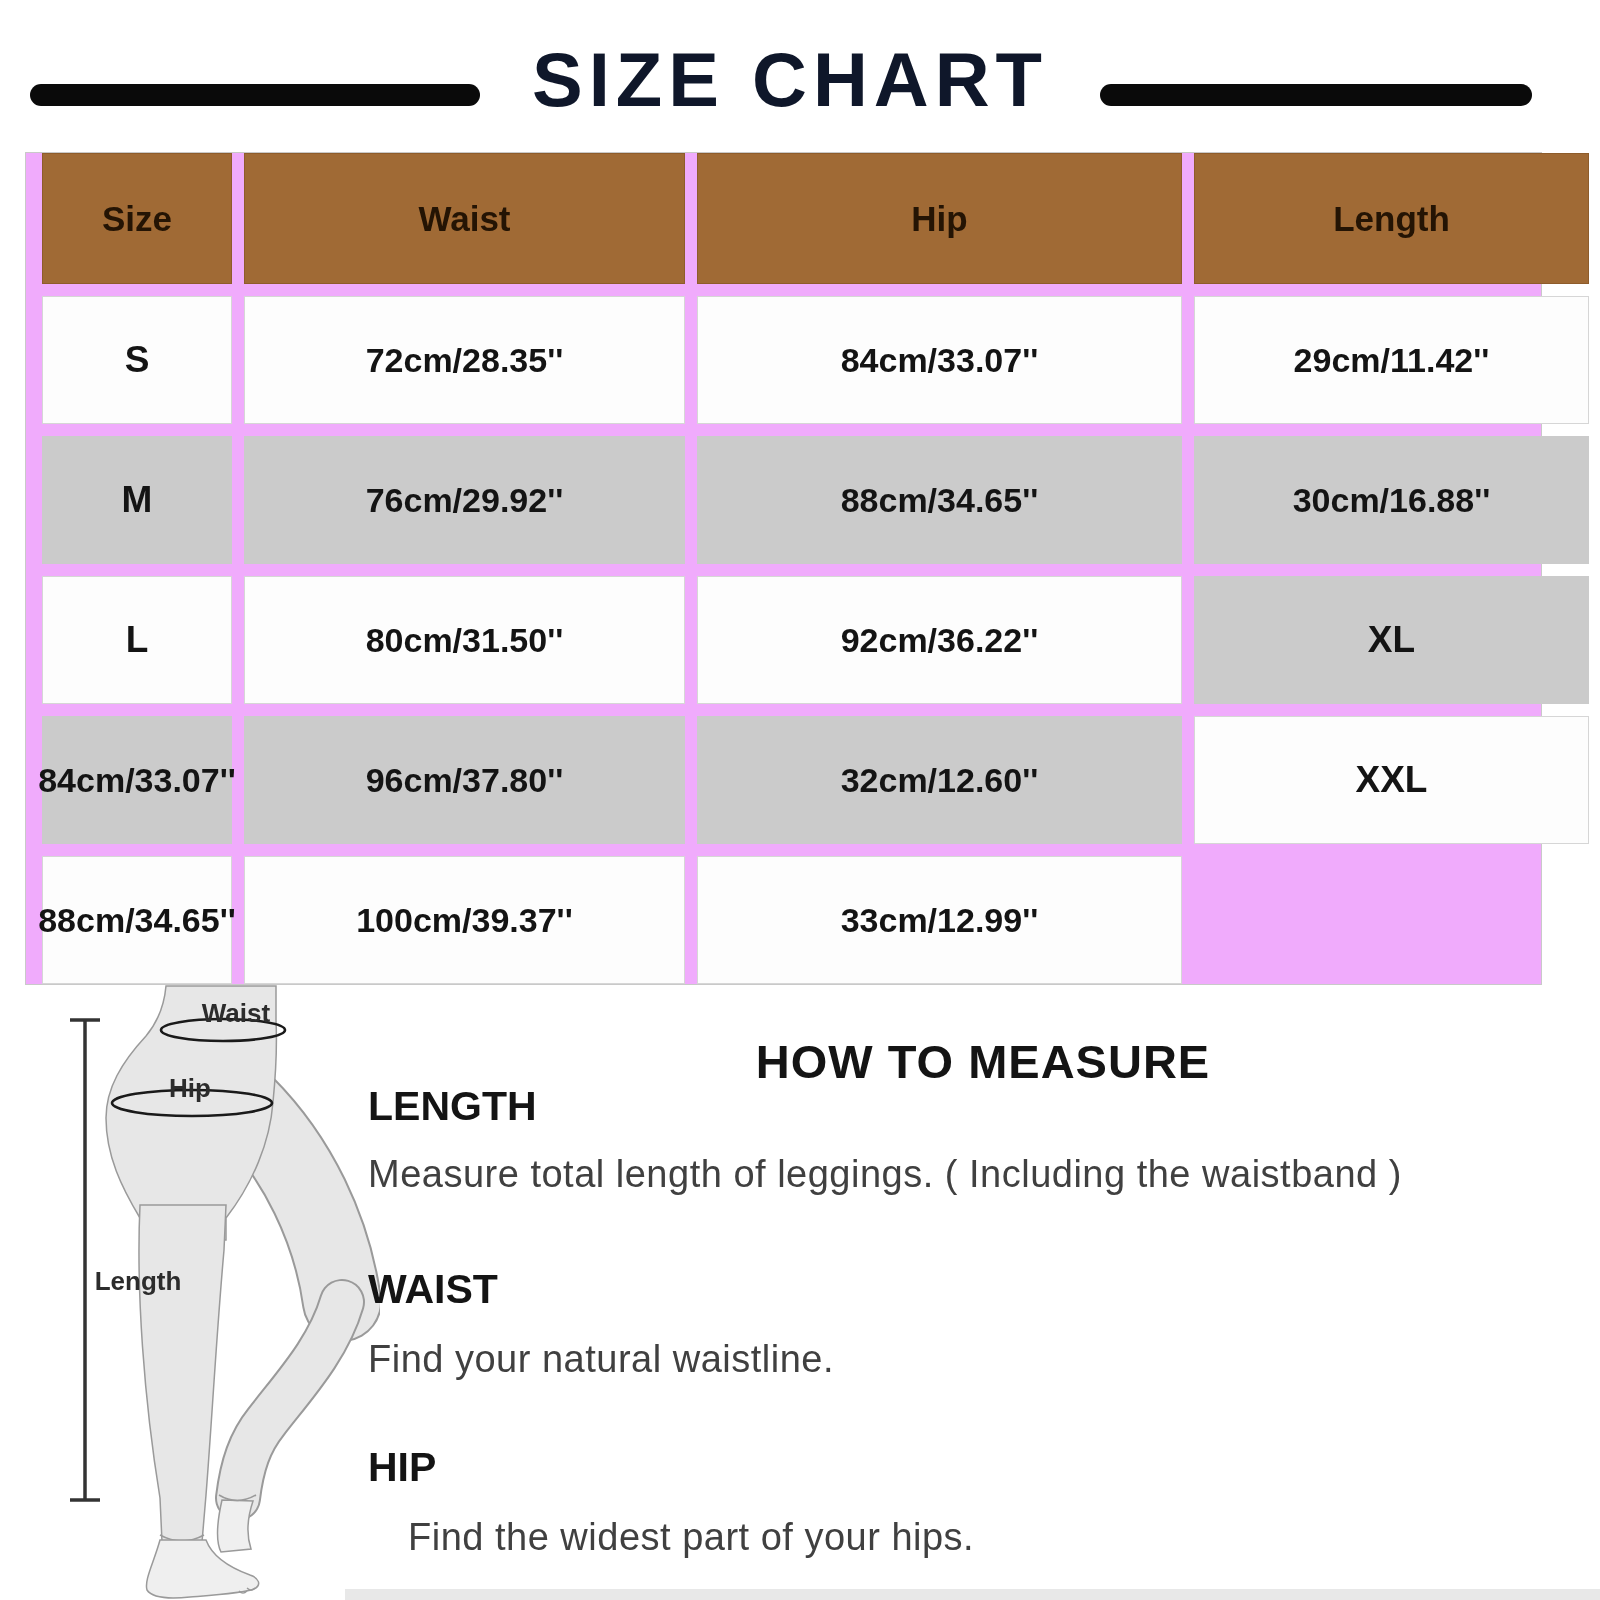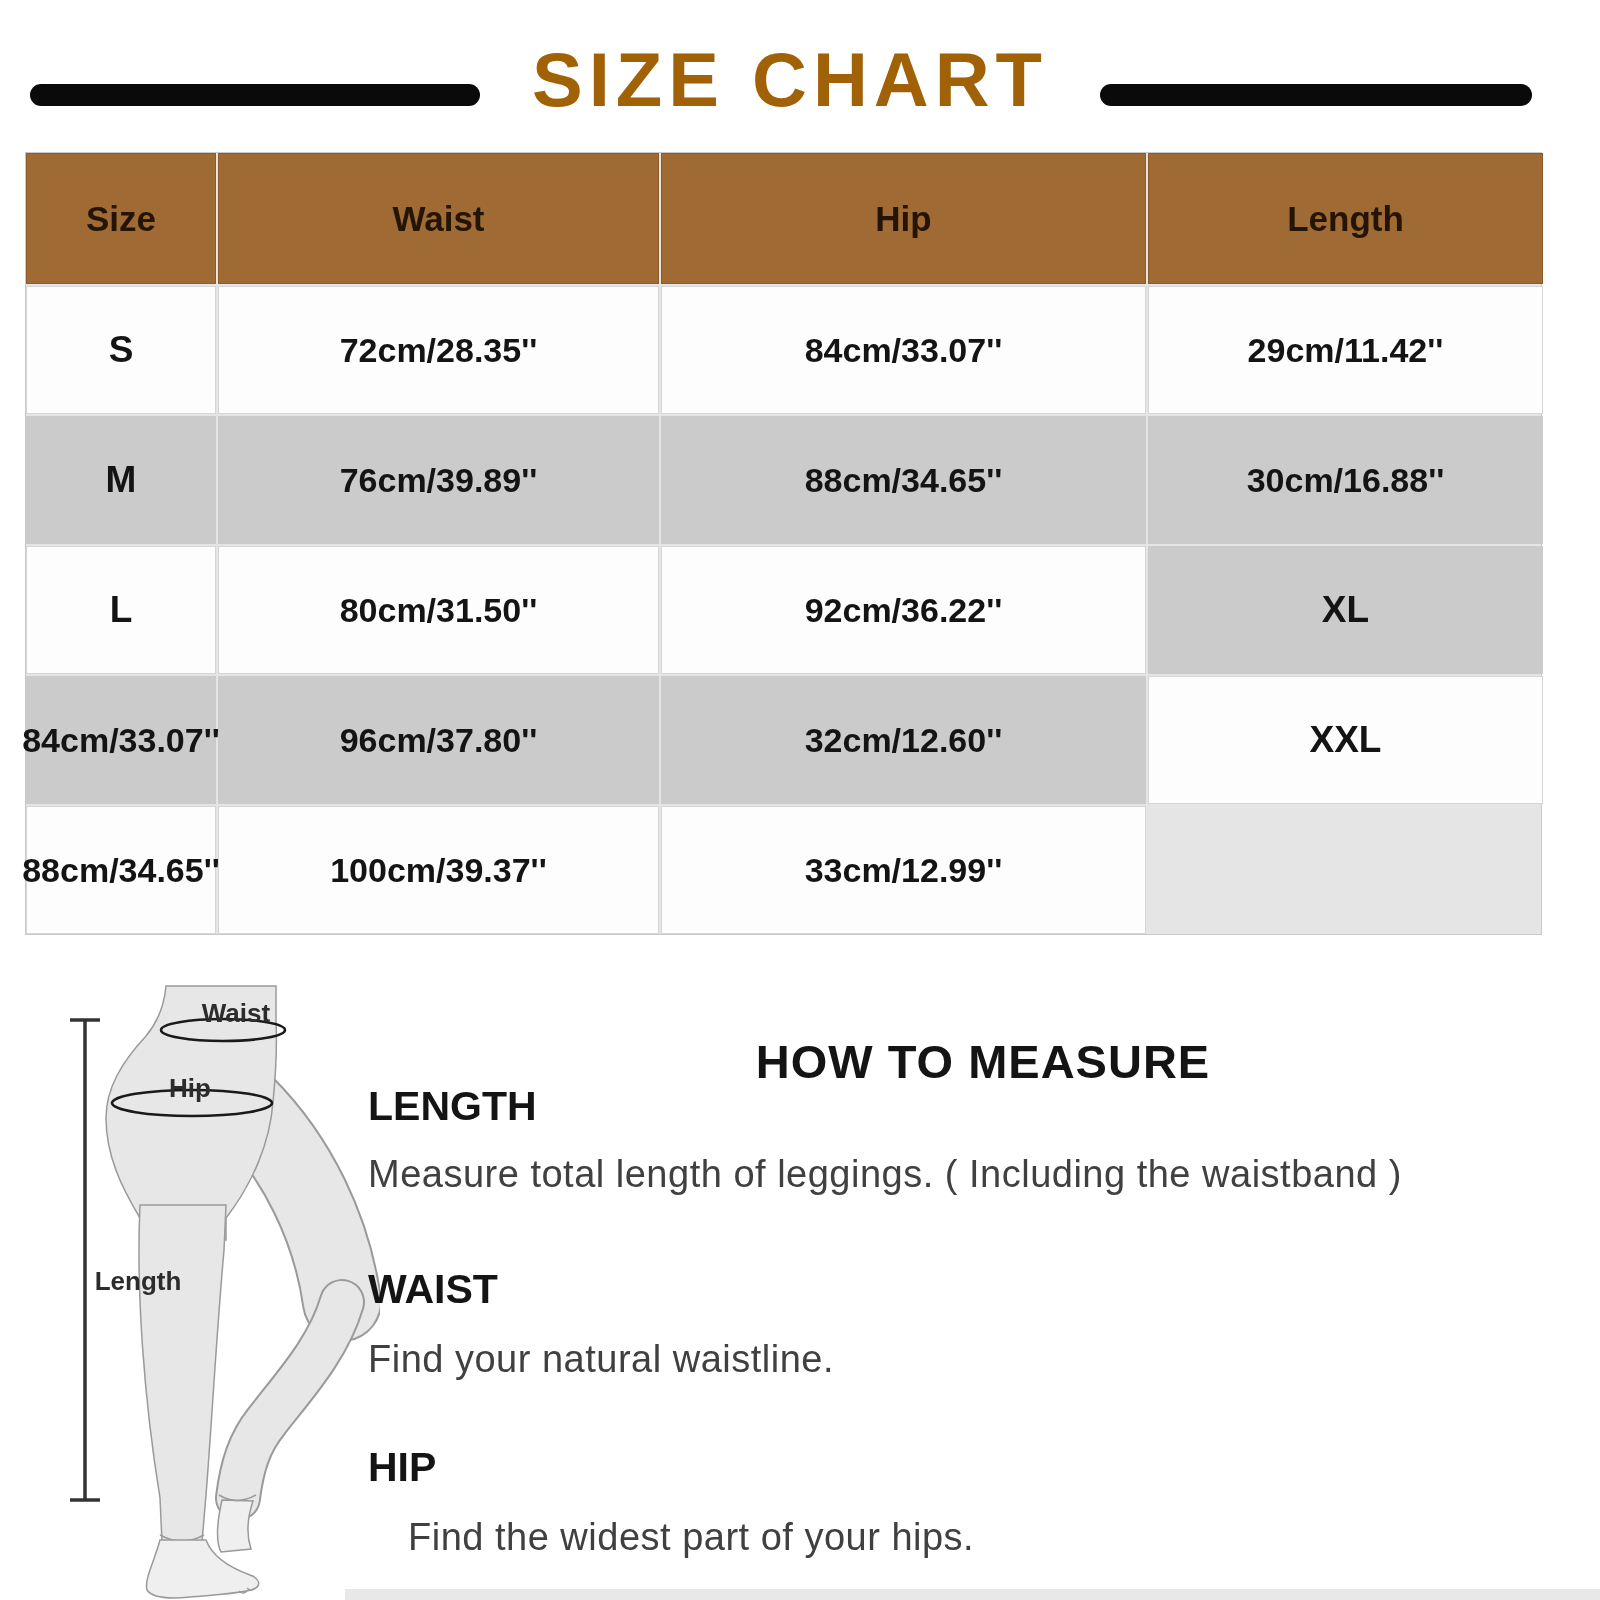--- a/index.html
+++ b/index.html
@@ -12,32 +12,33 @@
 
   
   .title-bar {
     position:absolute; top:84px; height:22px; background:#0a0a0a; border-radius:11px;
   }
   .title-bar.left  { left:30px;  width:450px; }
   .title-bar.right { left:1100px; width:432px; }
   .page-title {
     position:absolute; top:36px; left:0; width:1580px;
     text-align:center; font-size:76px; font-weight:800;
-    letter-spacing:6px; color:#a16207;
+    letter-spacing:6px; color:#0f172a;
   }
 
   
   .size-table {
     position:absolute; left:25px; top:152px; width:1517px;
     display:grid;
     grid-template-columns:190px 441px 485px 395px;
     grid-template-rows:131px repeat(5,128px);
-    gap:2px;
-    background:#e5e5e5;
+    gap:12px;
+    background:#f0abfc;
     border:1px solid #c9c9c9;
+    padding-left:16px;
   }
   .cell {
     display:flex; align-items:center; justify-content:center;
     font-weight:700; font-size:34px; color:#141414;
     background:#fdfdfd;
     box-shadow:0 0 0 1px #d6d6d6 inset;
   }
   .cell.hdr {
     background:#a06a35; color:#241404; font-size:35px;
     box-shadow:0 0 0 1px #8e5c2b inset;
@@ -86,21 +87,21 @@
     <div class="cell hdr">Waist</div>
     <div class="cell hdr">Hip</div>
     <div class="cell hdr">Length</div>
 
     <div class="cell size-col">S</div>
     <div class="cell">72cm/28.35''</div>
     <div class="cell">84cm/33.07''</div>
     <div class="cell">29cm/11.42''</div>
 
     <div class="cell alt size-col">M</div>
-    <div class="cell alt">76cm/39.89''</div>
+    <div class="cell alt">76cm/29.92''</div>
     <div class="cell alt">88cm/34.65''</div>
     <div class="cell alt">30cm/16.88''</div>
 
     <div class="cell size-col">L</div>
     <div class="cell">80cm/31.50''</div>
     <div class="cell">92cm/36.22''</div>
 
     <div class="cell alt size-col">XL</div>
     <div class="cell alt">84cm/33.07''</div>
     <div class="cell alt">96cm/37.80''</div>

